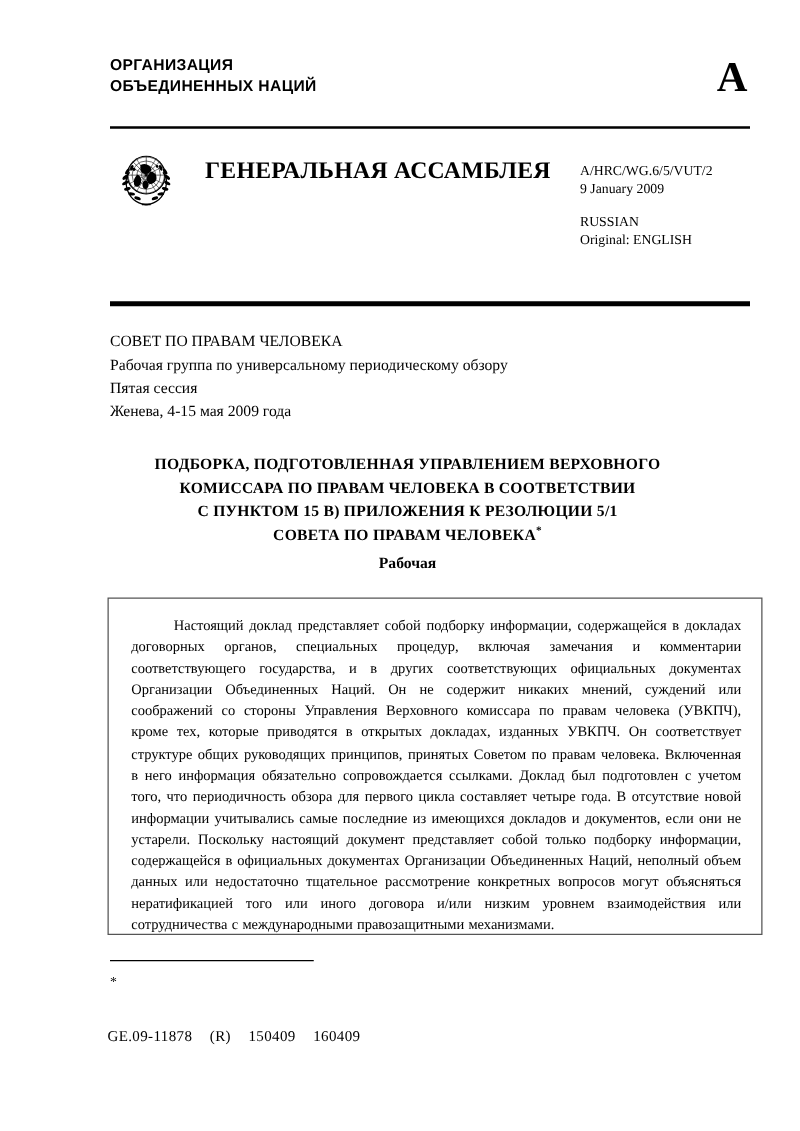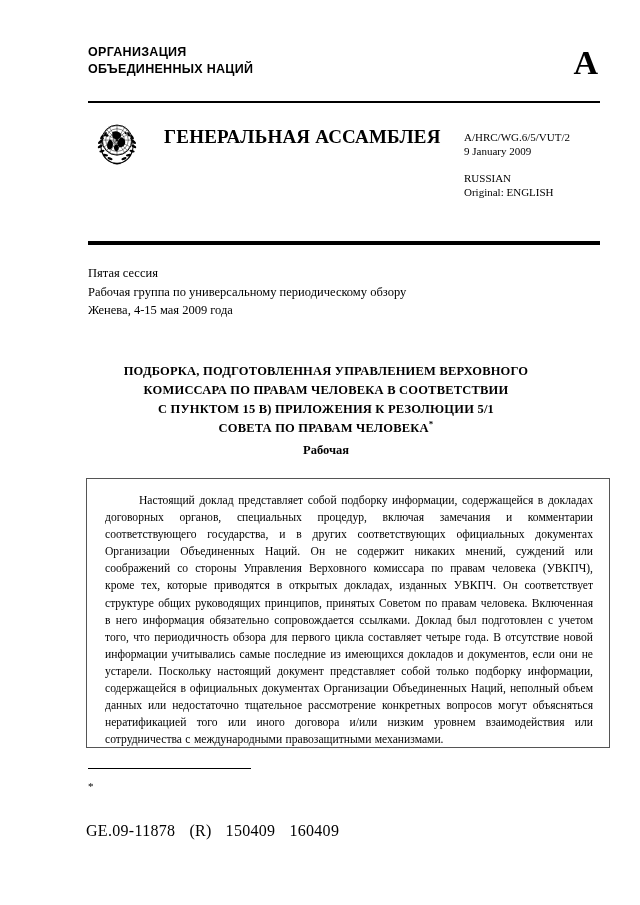--- a/index.html
+++ b/index.html
@@ -185,21 +185,21 @@
     flex: none;
     font-size: 11px;
   }
   .footnote .mark sup { vertical-align: super; font-size: 11px; }
 
   
   .jobno {
     position: absolute;
     left: 86px;
     top: 822px;
-    font-size: 16px;
+    font-size: 12px;
     letter-spacing: 0.3px;
   }
   .jobno span { margin-right: 14px; }
   .jobno span:last-child { margin-right: 0; }
 </style>
 </head>
 <body>
 
 <div class="page">
 
@@ -283,22 +283,23 @@
       <div class="grp">
         <div>RUSSIAN</div>
         <div>Original:  ENGLISH</div>
       </div>
     </div>
   </div>
 
   <div class="rule-thick"></div>
 
   <div class="council">
+    <div>СОВЕТ ПО ПРАВАМ ЧЕЛОВЕКА</div>
+    <div>Рабочая группа по универсальному периодическому обзору</div>
     <div>Пятая сессия</div>
-    <div>Рабочая группа по универсальному периодическому обзору</div>
     <div>Женева, 4-15 мая 2009 года</div>
   </div>
 
   <div class="doc-title">
     <div>ПОДБОРКА, ПОДГОТОВЛЕННАЯ УПРАВЛЕНИЕМ ВЕРХОВНОГО</div>
     <div>КОМИССАРА ПО ПРАВАМ ЧЕЛОВЕКА В СООТВЕТСТВИИ</div>
     <div>С ПУНКТОМ 15 В) ПРИЛОЖЕНИЯ К РЕЗОЛЮЦИИ 5/1</div>
     <div><span>СОВЕТА ПО ПРАВАМ ЧЕЛОВЕКА</span><sup>*</sup></div>
   </div>
 

